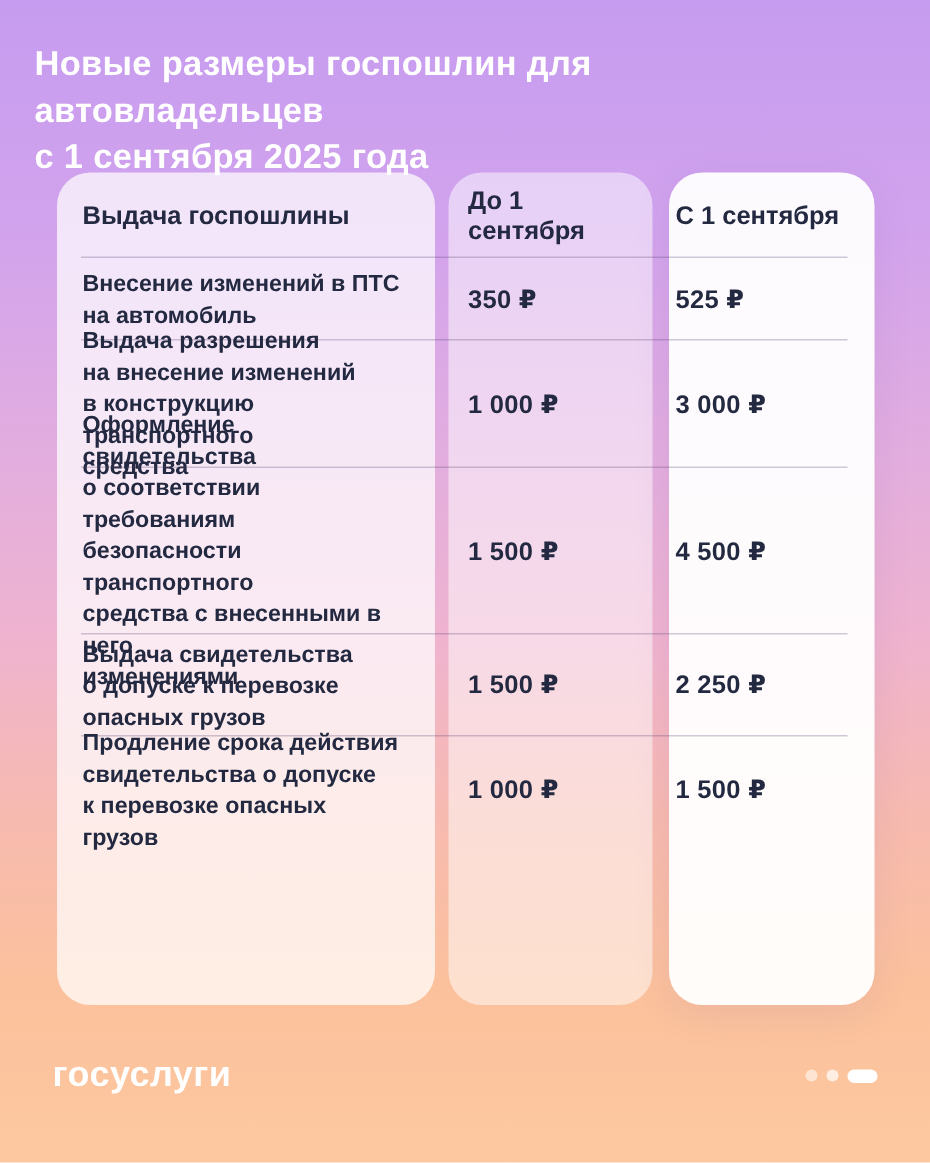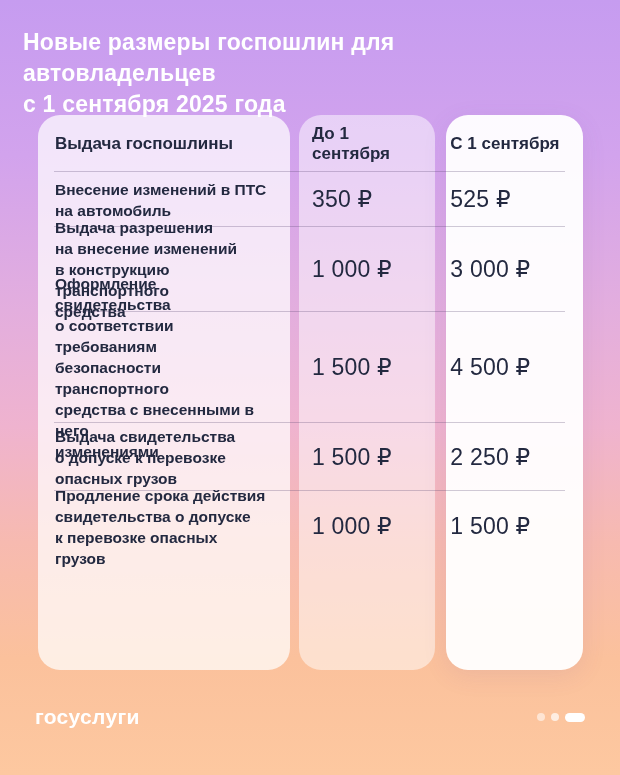--- a/index.html
+++ b/index.html
@@ -85,28 +85,28 @@
   .c1 { width: 252px; padding-left: 17px; padding-right: 12px; }
   .c2 { width: 136px; margin-left: 9px;  padding-left: 20px; border-radius: 21px; }
   .c3 { width: 137px; margin-left: 26px; padding-left: 0; }
   .hdr { font-size: 17px; font-weight: 700; }
   .label {
     font-size: 15.5px;
     line-height: 21px;
     font-weight: 700;
     white-space: pre-line;
   }
-  .value { font-size: 23px; font-weight: 400; letter-spacing: 0.2px; }
+  .value { font-size: 17px; font-weight: 700; letter-spacing: 0.2px; }
   
   .logo {
     position: absolute;
     left: 35px;
     top: 706px;
     color: #ffffff;
-    font-size: 21px;
+    font-size: 24px;
     line-height: 22px;
     font-weight: 700;
     letter-spacing: 0.3px;
   }
   .pagination {
     position: absolute;
     right: 35px;
     top: 712px;
     display: flex;
     align-items: center;

